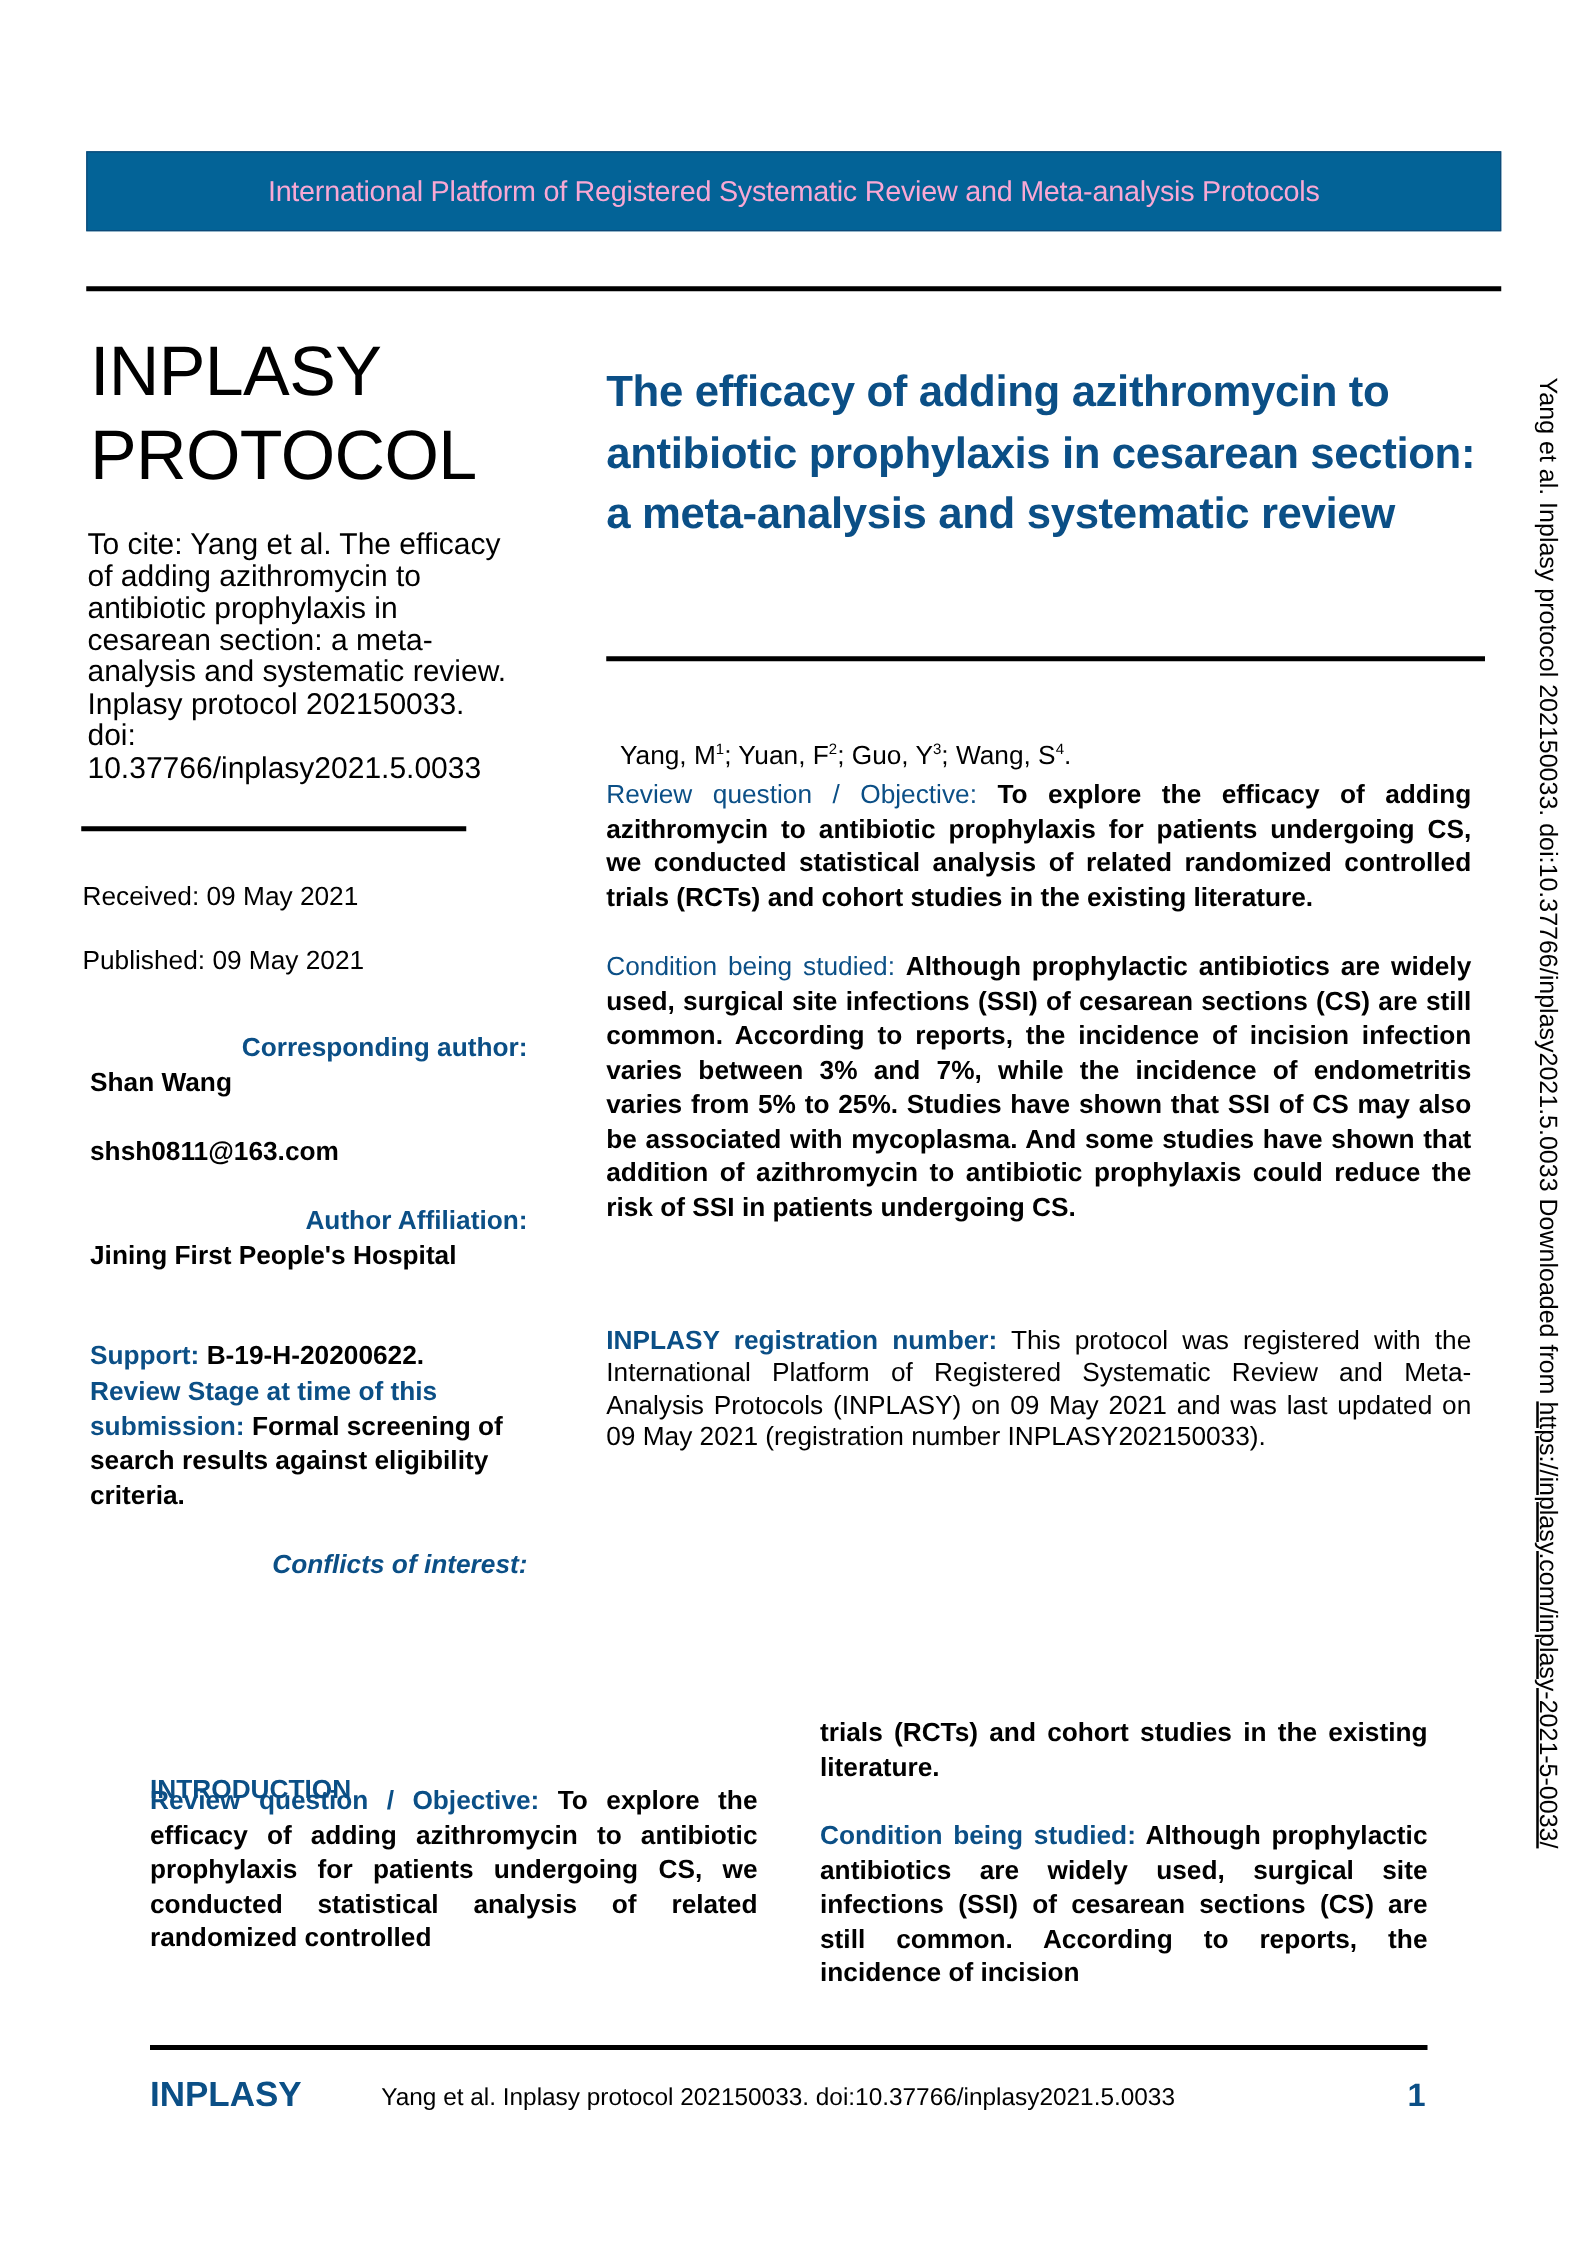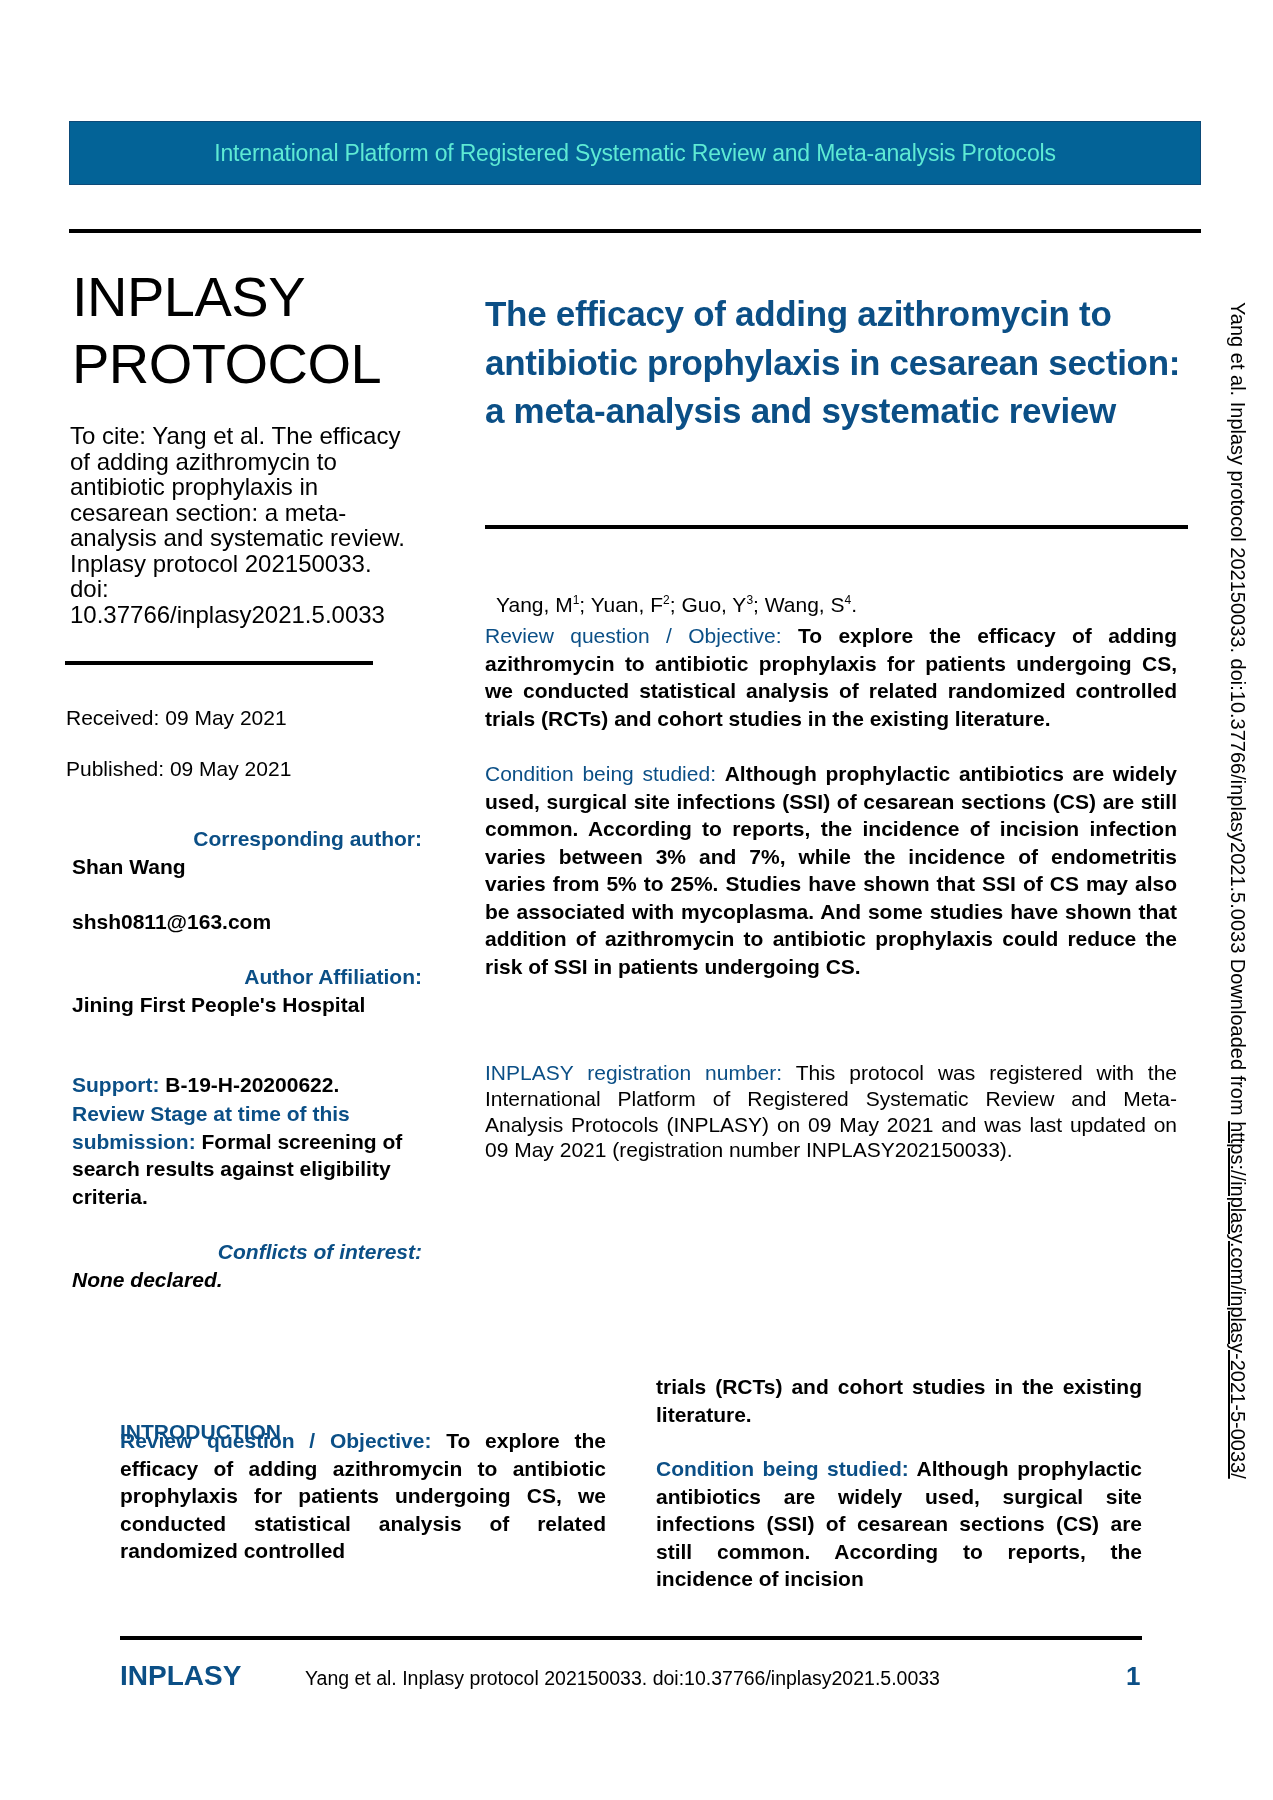--- a/index.html
+++ b/index.html
@@ -1,37 +1,37 @@
 <!DOCTYPE html>
 <html><head>
 <meta charset="utf-8">
 <style>
   html, body { margin: 0; padding: 0; background: #ffffff; }
   body { width: 1273px; height: 1800px; position: relative; overflow: hidden;
          font-family: "Liberation Sans", sans-serif; color: #000; }
   .abs { position: absolute; }
   .blue { color: #0b4f86; text-align: right; }
   .banner { left: 69px; top: 121px; width: 1132px; height: 64px; background: #036397;
-            border: 1px solid #0d4a78; box-sizing: border-box; color: #5eead4;
+            border: 1px solid #0d4a78; box-sizing: border-box; color: #f9a8d4;
             font-size: 23px; display: flex; align-items: center; justify-content: center;
             letter-spacing: -0.2px; text-align: right; }
   .rule { background: #000; }
   .doc-type { left: 72px; top: 263px; font-size: 56px; line-height: 67px; font-weight: 400; letter-spacing: -0.5px; }
   .cite { left: 70px; top: 423px; width: 340px; font-size: 24px; line-height: 25.5px; }
   .dates { left: 66px; font-size: 21px; }
   .meta { left: 72px; width: 350px; font-size: 21px; line-height: 27.5px; font-weight: 700; }
   .meta .blue { font-weight: 700; }
   .title { left: 485px; top: 290px; width: 720px; font-size: 35px; line-height: 48.5px;
            font-weight: 700; color: #0b4f86; letter-spacing: -0.3px; }
   .authors { left: 496px; top: 556px; font-size: 21px; margin-top: 37px; }
   .authors sup { font-size: 12px; vertical-align: super; line-height: 0; }
   .abstract { left: 485px; width: 692px; font-size: 21px; line-height: 27.5px; text-align: justify; }
   .abstract .body-bold { font-weight: 700; }
   .reg { left: 485px; top: 1060px; width: 692px; font-size: 21px; line-height: 25.8px; text-align: justify; }
-  .reg .lbl { font-weight: 400; }
+  .reg .lbl { font-weight: 700; }
   .intro-col { font-size: 21px; line-height: 27.5px; text-align: justify; font-weight: 700; }
   .intro-head { left: 120px; top: 1374px; font-size: 21px; font-weight: 700; color: #0b4f86; margin-top: 46px; }
   .footer-brand { left: 120px; top: 1660px; font-size: 28px; font-weight: 700; color: #0b4f86; }
   .footer-cite { left: 305px; top: 1667px; font-size: 19.5px; }
   .footer-page { left: 1126px; top: 1661px; font-size: 26px; font-weight: 700; color: #0b4f86; }
   .vertical { left: 1249px; top: 302px; transform-origin: 0 0; transform: rotate(90deg);
               white-space: nowrap; font-size: 20px; }
   .vertical a { color: #000; text-decoration: underline; }
 </style>
 </head>
@@ -74,21 +74,20 @@
   <span>B-19-H-20200622.</span>
 </div>
 
 <div class="abs meta" style="top:1100px; width:360px;">
   <span class="blue">Review Stage at time of this submission:</span>
   <span>Formal screening of search results against eligibility criteria.</span>
 </div>
 
 <div class="abs meta" style="top:1238px;font-style:italic;">
   <div class="blue">Conflicts of interest:</div>
-  <div>None declared.</div>
 </div>
 
 <div class="abs title">The efficacy of adding azithromycin to antibiotic prophylaxis in cesarean section: a meta-analysis and systematic review</div>
 
 <div class="abs rule" style="left:485px; top:525px; width:703px; height:4px;"></div>
 
 <div class="abs authors" id="authors"><span>Yang, M</span><sup>1</sup><span>; </span><span>Yuan, F</span><sup>2</sup><span>; </span><span>Guo, Y</span><sup>3</sup><span>; </span><span>Wang, S</span><sup>4</sup><span>.</span></div>
 
 <div class="abs abstract" style="top:622px;">
   <span class="blue">Review question / Objective:</span>

